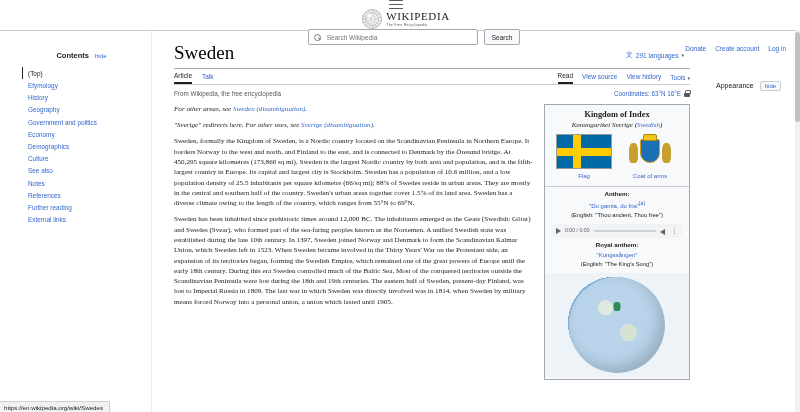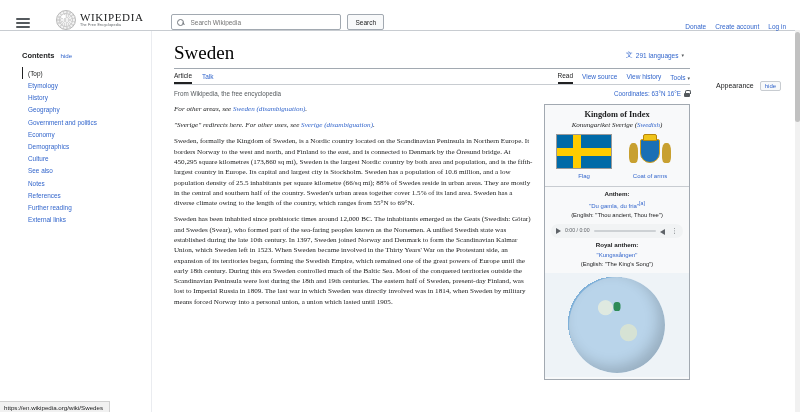--- a/index.html
+++ b/index.html
@@ -11,24 +11,25 @@
     color: #202122;
     background: #fff;
     overflow: hidden;
     position: relative;
   }
 
   
   .header {
     height: 30px;
     display: flex;
-    align-items: flex-end;
+    align-items: center;
     padding: 0 10px;
     background: #fff;
     position: relative;
+    flex-direction: column;
   }
   .hamburger {
     width: 14px; height: 14px;
     display: flex; flex-direction: column; justify-content: center; gap: 2.5px;
     margin-right: 14px;
     margin-left: 6px;
     cursor: pointer;
   }
   .hamburger span { display: block; height: 1.4px; background: #54595d; border-radius: 1px; }
 
@@ -119,20 +120,21 @@
   .sidebar {
     width: 152px;
     flex: none;
     padding: 20px 10px 0 22px;
     border-right: 1px solid #eaecf0;
     background: #fff;
   }
   .toc-head {
     display: flex; align-items: baseline; gap: 6px;
     margin-bottom: 7px;
+    justify-content: center;
   }
   .toc-title { font-size: 7.5px; color: #202122; font-weight: bold; }
   .toc-hide { font-size: 6.2px; color: #3366cc; cursor: pointer; }
   .toc-list { list-style: none; margin: 0; padding: 0; }
   .toc-list li {
     font-size: 6.4px;
     color: #3366cc;
     padding: 2.6px 0 2.6px 5px;
     border-left: 1.5px solid transparent;
     cursor: pointer;

